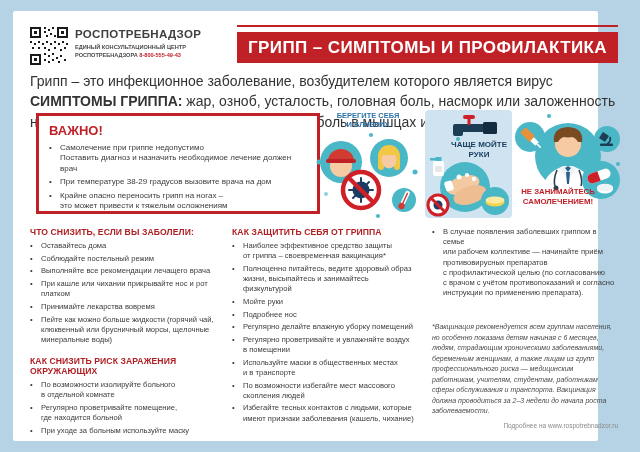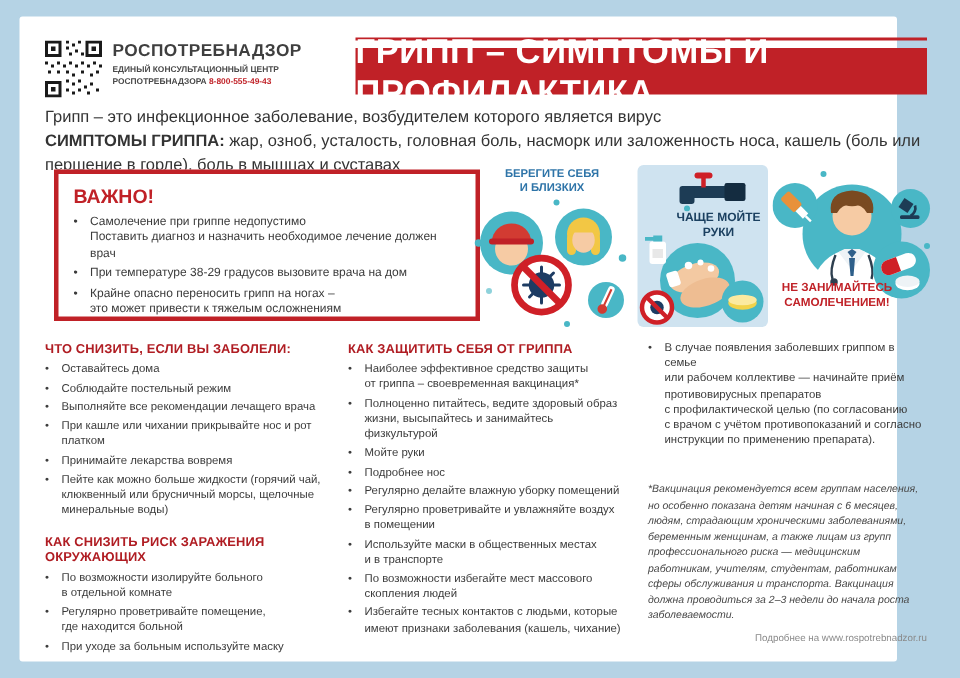--- a/index.html
+++ b/index.html
@@ -9,24 +9,24 @@
 
   
   .qr { position:absolute; left:17px; top:16px; width:38px; height:38px; }
   .org { position:absolute; left:62px; top:17px; width:160px; }
   .org-name { font-size:11.5px; font-weight:bold; color:#3f3f3f; letter-spacing:.3px; }
   .org-sub { margin-top:3px; font-size:5.6px; font-weight:bold; color:#4a4a4a; line-height:1.5; }
   .org-phone { color:#c02127; }
   .banner-line { position:absolute; left:224px; top:14px; width:381px; height:2px; background:#c02127; }
   .banner { position:absolute; left:224px; top:21px; width:381px; height:31px; background:#c02127;
             display:flex; align-items:center; justify-content:center; }
-  .banner-title { color:#ffffff; font-size:23px; font-weight:bold; letter-spacing:.4px; }
+  .banner-title { color:#ffffff; font-size:17px; font-weight:bold; letter-spacing:.4px; }
 
   
-  .intro { position:absolute; left:17px; top:60px; width:592px; font-size:11px; color:#333; line-height:1.45; }
+  .intro { position:absolute; left:17px; top:60px; width:592px; font-size:14px; color:#333; line-height:1.45; }
   .intro b { font-weight:bold; }
 
   
   .important { position:absolute; left:23px; top:102px; width:284px; height:101px;
                border:3px solid #c02127; background:#fff; padding:7px 10px 6px 10px; }
   .important-title { color:#c02127; font-size:13px; font-weight:bold; margin-bottom:5px; }
   .blist { display:flex; flex-direction:column; }
   .bi { display:flex; align-items:flex-start; }
   .bi .b { width:11px; flex:none; color:#3b3b3b; }
   .bi .t { white-space:pre-line; color:#3b3b3b; }

